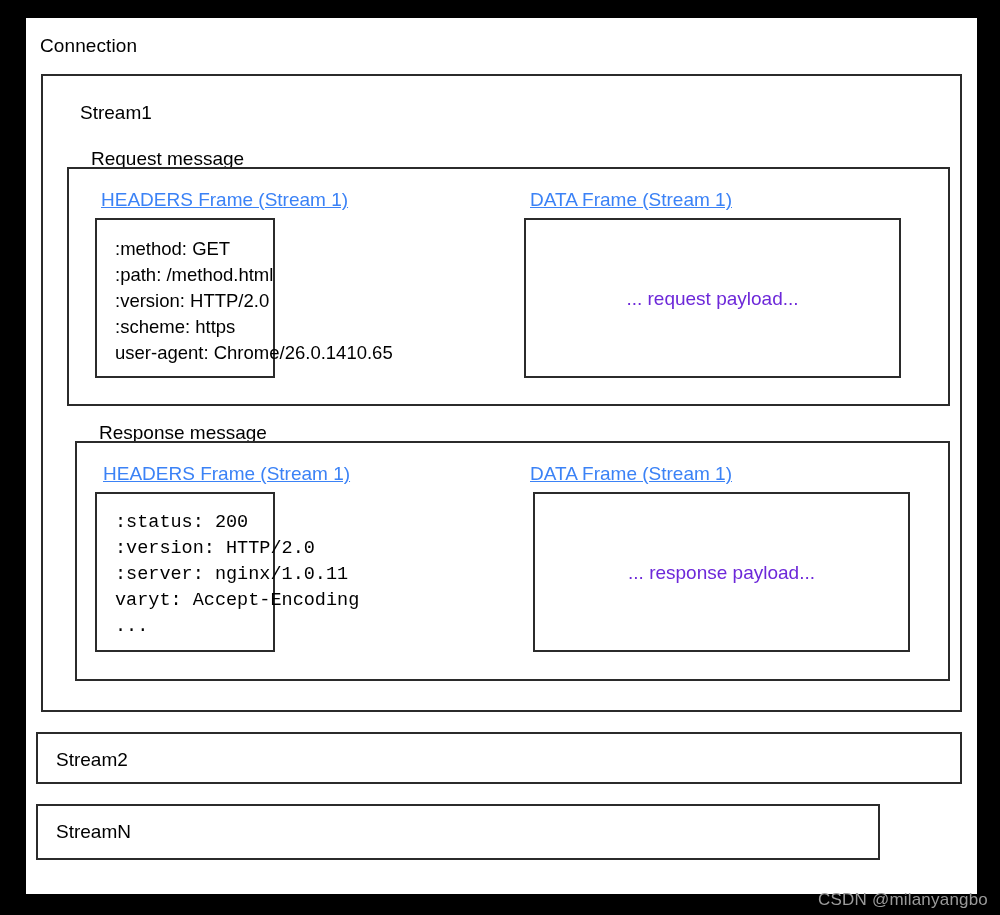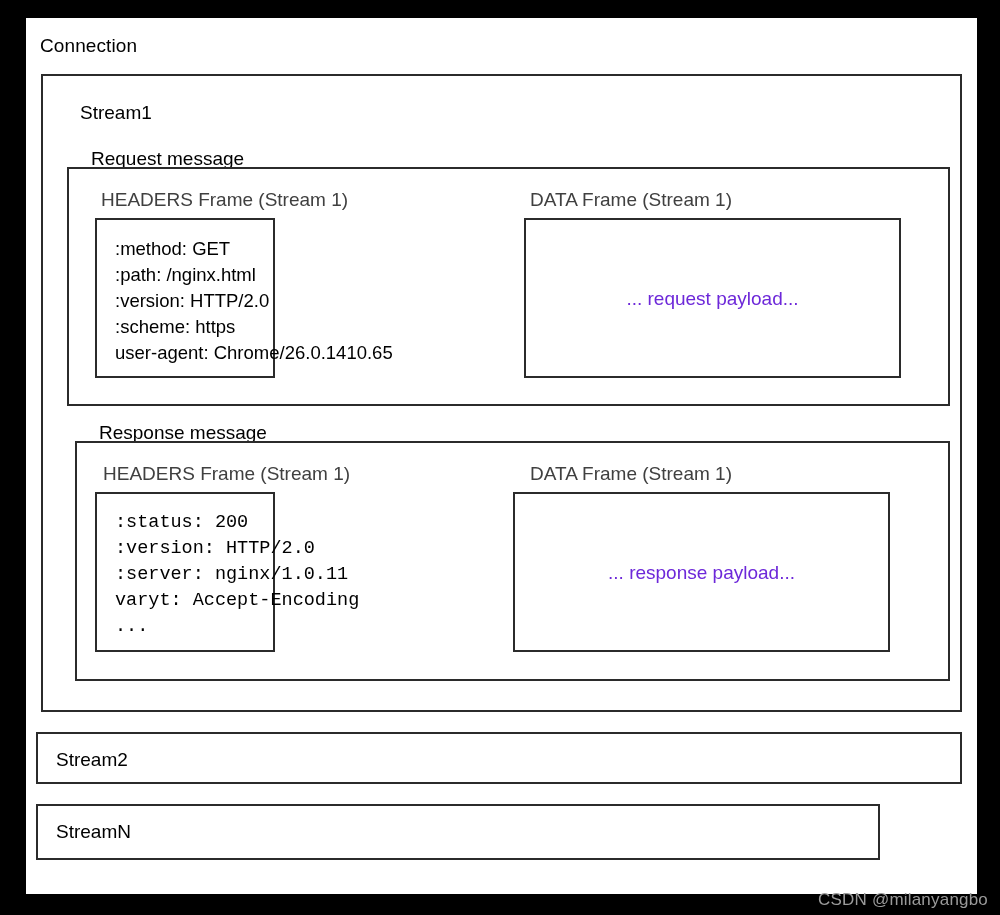--- a/index.html
+++ b/index.html
@@ -135,23 +135,24 @@
     left: 32px;
     top: 365px;
     width: 875px;
     height: 240px;
   }
 
   
   .frame-title {
     position: absolute;
     font-size: 19px;
-    color: #404040;
-    line-height: 1;
-    white-space: nowrap;
+    color: #3b82f6;
+    line-height: 1;
+    white-space: nowrap;
+    text-decoration: underline;
   }
 
   .frame-body {
     position: absolute;
     border: 2px solid #2b2b2b;
     background: #ffffff;
     box-sizing: border-box;
   }
 
   .frame-lines {
@@ -205,21 +206,21 @@
 
       <div class="message-label request-label">Request message</div>
 
       <div class="message-box request-box">
 
         <div class="frame-title" style="left:32px; top:21px;">HEADERS Frame (Stream 1)</div>
 
         <div class="frame-body" style="left:26px; top:49px; width:180px; height:160px;">
           <div class="frame-lines">
             <div>:method: GET</div>
-            <div>:path: /nginx.html</div>
+            <div>:path: /method.html</div>
             <div>:version: HTTP/2.0</div>
             <div>:scheme: https</div>
             <div>user-agent: Chrome/26.0.1410.65</div>
           </div>
         </div>
 
         <div class="frame-title" style="left:461px; top:21px;">DATA Frame (Stream 1)</div>
 
         <div class="frame-body" style="left:455px; top:49px; width:377px; height:160px;">
           <div class="payload-text">... request payload...</div>
@@ -238,21 +239,21 @@
             <div>:status: 200</div>
             <div>:version: HTTP/2.0</div>
             <div>:server: nginx/1.0.11</div>
             <div>varyt: Accept-Encoding</div>
             <div>...</div>
           </div>
         </div>
 
         <div class="frame-title" style="left:453px; top:21px;">DATA Frame (Stream 1)</div>
 
-        <div class="frame-body" style="left:436px; top:49px; width:377px; height:160px;">
+        <div class="frame-body" style="left:456px; top:49px; width:377px; height:160px;">
           <div class="payload-text">... response payload...</div>
         </div>
 
       </div>
 
     </div>
 
     <div class="stream-box stream2-box">
       <div class="stream-title stream-row-title">Stream2</div>
     </div>

